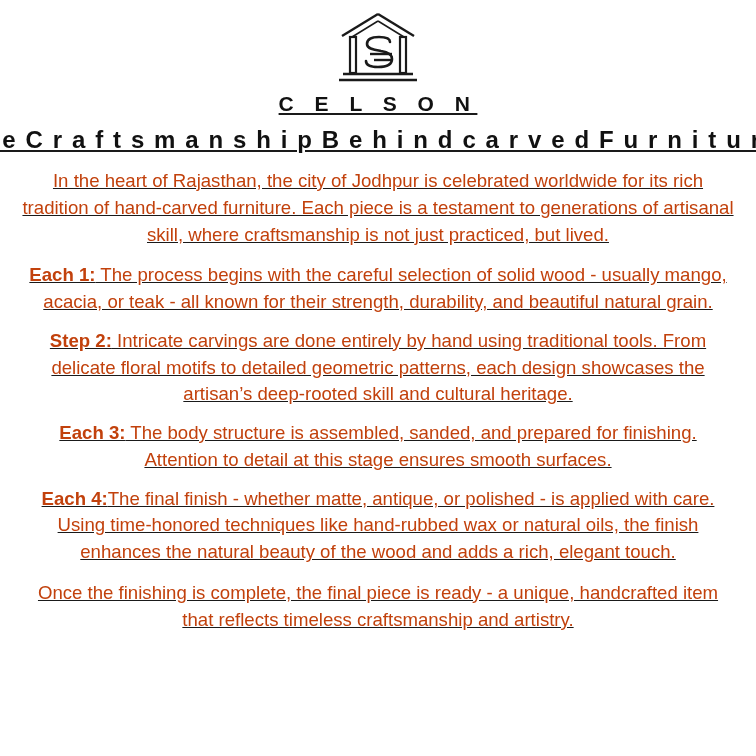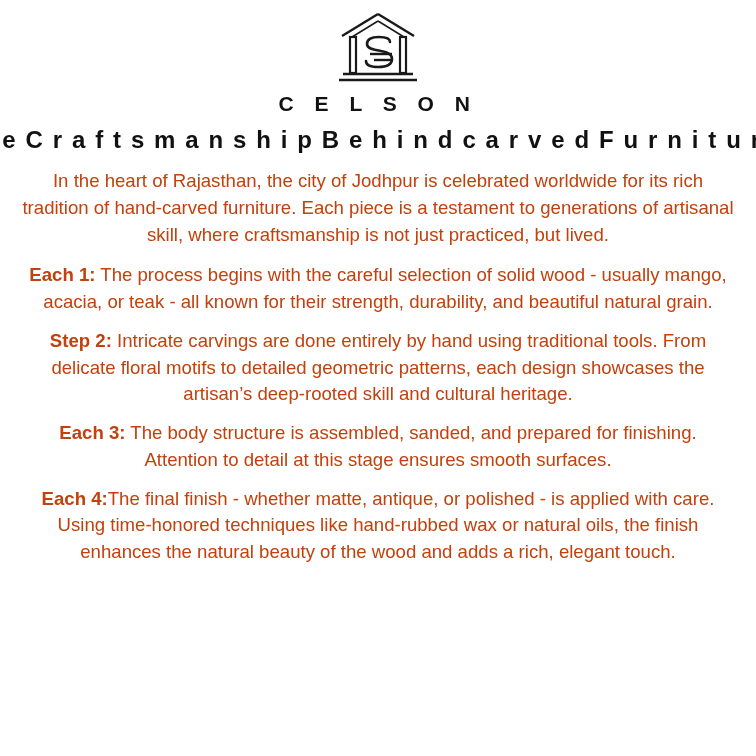--- a/index.html
+++ b/index.html
@@ -15,20 +15,21 @@
     overflow: hidden;
   }
   .page {
     width: 756px;
     height: 756px;
     box-sizing: border-box;
     padding: 8px 18px 4px 18px;
     display: flex;
     flex-direction: column;
     align-items: center;
+    text-decoration: underline;
   }
   
   .logo-wrap {
     width: 100%;
     display: flex;
     justify-content: center;
     margin-top: 2px;
     margin-bottom: 2px;
   }
   .logo-svg { display: block; }
@@ -105,14 +106,15 @@
   </p>
 
   <p class="para tight">
     <span class="step-label">Each 3:</span><span> The body structure is assembled, sanded, and prepared for finishing. Attention to detail at this stage ensures smooth surfaces.</span>
   </p>
 
   <p class="para">
     <span class="step-label">Each 4:</span><span>The final finish - whether matte, antique, or polished - is applied with care. Using time-honored techniques like hand-rubbed wax or natural oils, the finish enhances the natural beauty of the wood and adds a rich, elegant touch.</span>
   </p>
 
+  <p class="para last">Once the finishing is complete, the final piece is ready - a unique, handcrafted item that reflects timeless craftsmanship and artistry.</p>
 
 </div>
 
 </body></html>

